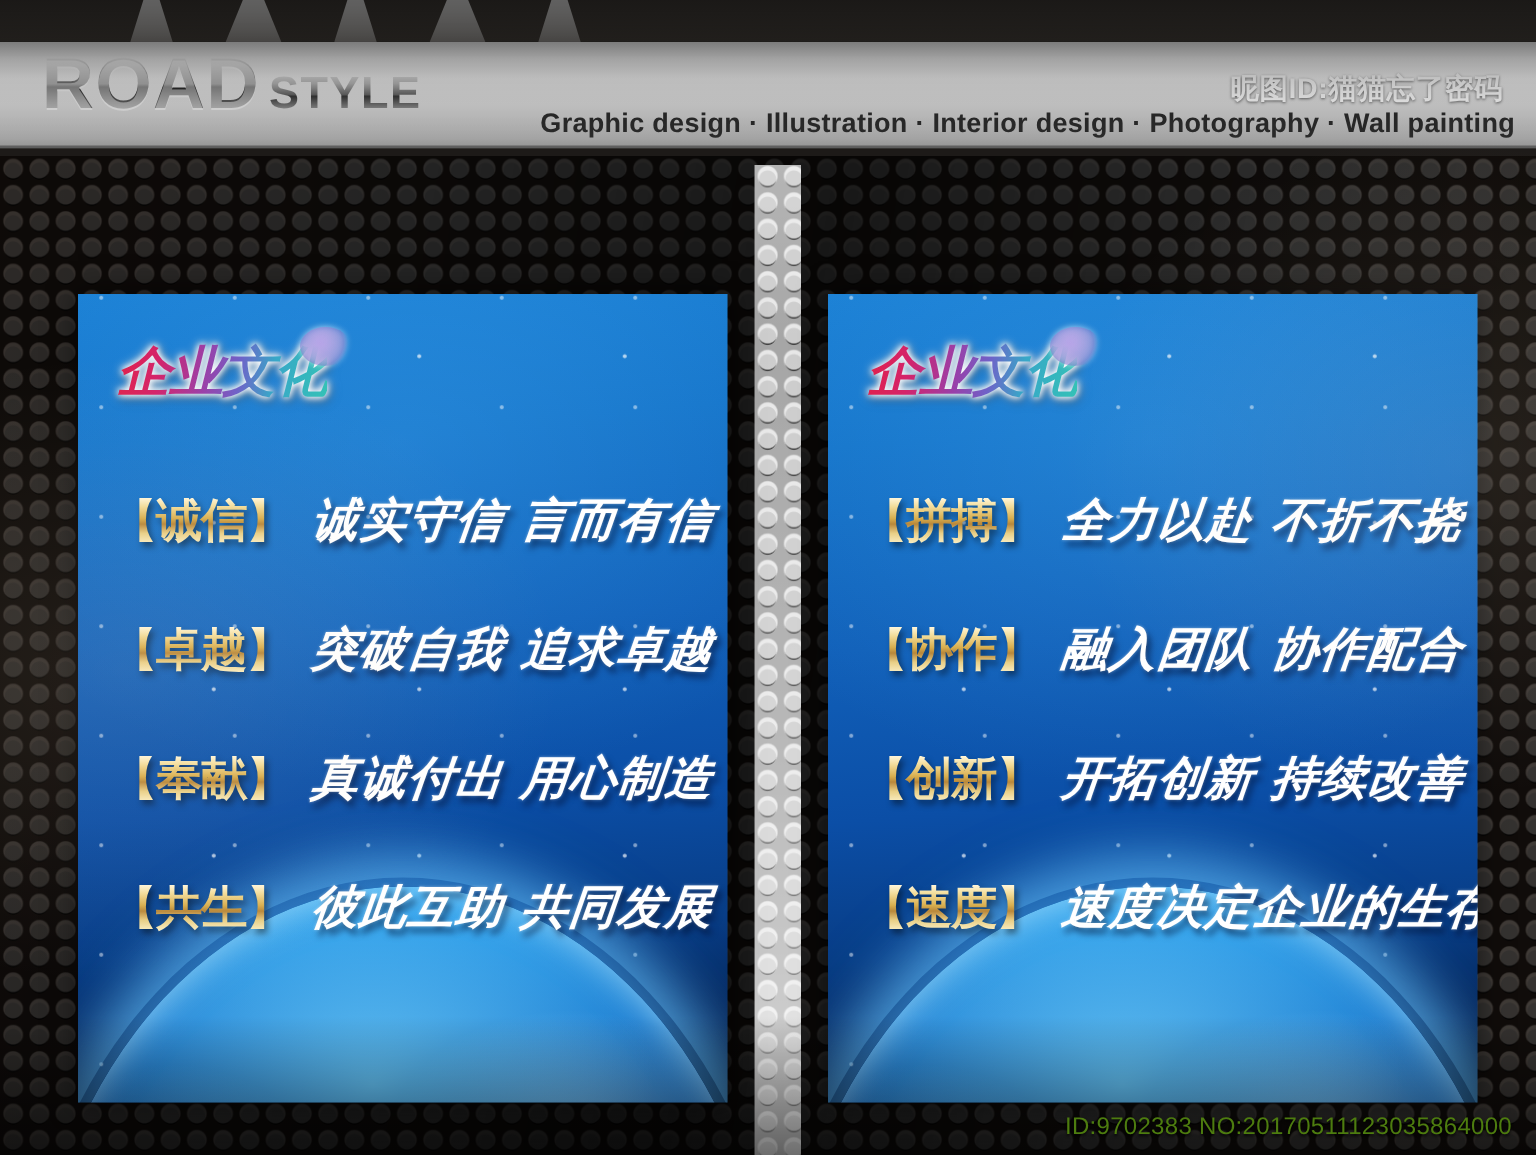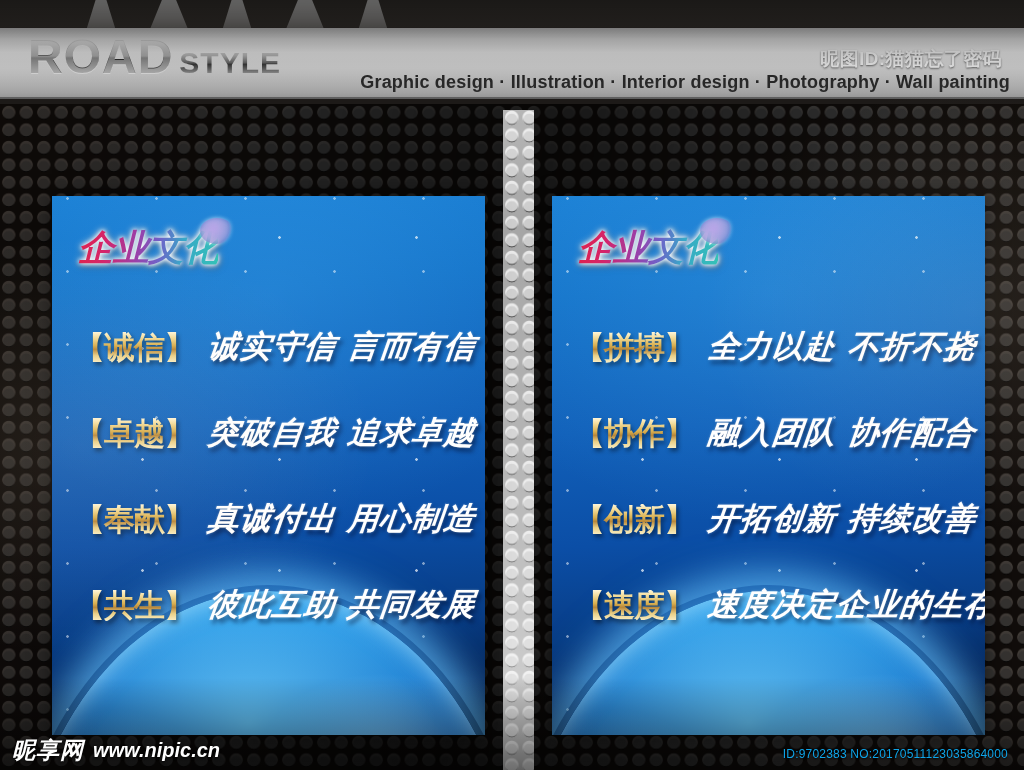--- a/index.html
+++ b/index.html
@@ -134,21 +134,21 @@
     transform:skewX(-6deg);
   }
 
   
   .footer{position:absolute;left:0;bottom:0;width:1024px;height:36px;}
   .footer-logo{position:absolute;left:12px;bottom:4px;display:flex;align-items:center;}
   .fl-cn{font-size:23px;font-weight:bold;color:#fff;letter-spacing:1px;font-style:italic;
     text-shadow:0 1px 3px rgba(0,0,0,.9);}
   .fl-url{margin-left:9px;font-size:20px;font-weight:bold;font-style:italic;color:#fff;
     text-shadow:0 1px 3px rgba(0,0,0,.9);}
-  .footer-id{position:absolute;right:16px;bottom:9px;font-size:12px;color:#0ea5e9;letter-spacing:.2px;
+  .footer-id{position:absolute;right:16px;bottom:9px;font-size:16px;color:#4d7c0f;letter-spacing:.2px;
     text-shadow:0 1px 2px rgba(0,0,0,.9);}
 </style>
 </head>
 <body>
 
 <div id="stage">
 
   <div class="perf"></div>
   <div class="perf-shade"></div>
 
@@ -243,20 +243,16 @@
       <div class="row">
         <span class="tag">【速度】</span>
         <span class="phrase">速度决定企业的生存</span>
       </div>
     </div>
   </div>
 
   <div class="perf-gloss"></div>
 
   <div class="footer">
-    <div class="footer-logo">
-      <span class="fl-cn">昵享网</span>
-      <span class="fl-url">www.nipic.cn</span>
-    </div>
     <div class="footer-id">ID:9702383 NO:20170511123035864000</div>
   </div>
 
 </div>
 
 </body></html>

